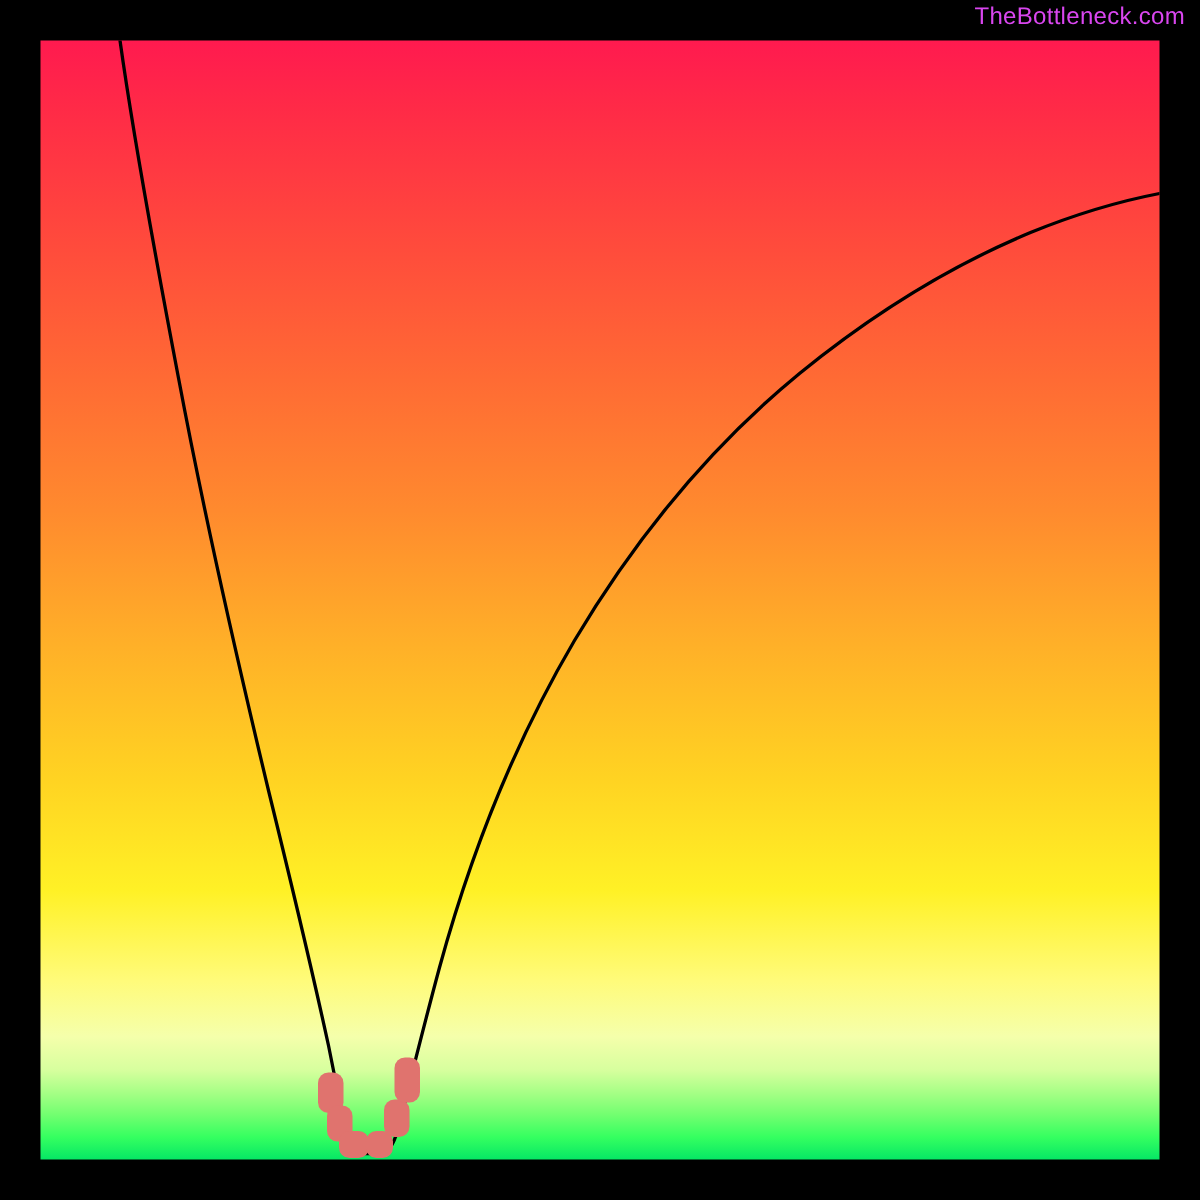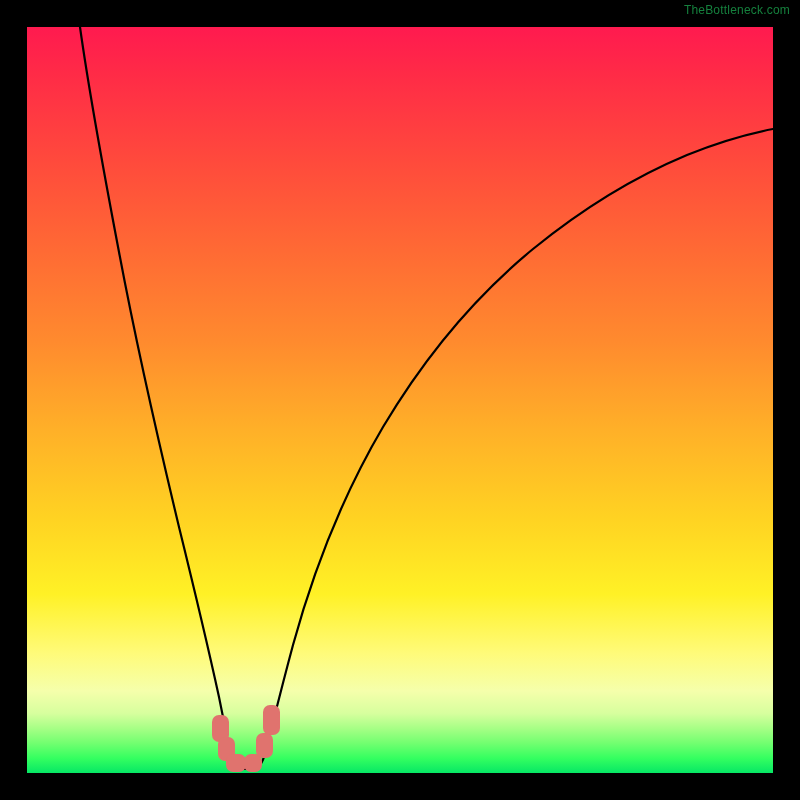--- a/index.html
+++ b/index.html
@@ -14,23 +14,23 @@
     position: relative;
     width: 800px;
     height: 800px;
     background: #000;
   }
   .watermark {
     position: absolute;
     top: 3px;
     right: 10px;
     font-family: Arial, Helvetica, sans-serif;
-    font-size: 12px;
+    font-size: 16px;
     font-weight: 500;
-    color: #15803d;
+    color: #d946ef;
     letter-spacing: 0.2px;
     z-index: 50;
     user-select: none;
   }
   .plot-frame {
     position: absolute;
     left: 27px;
     top: 27px;
     width: 746px;
     height: 746px;

